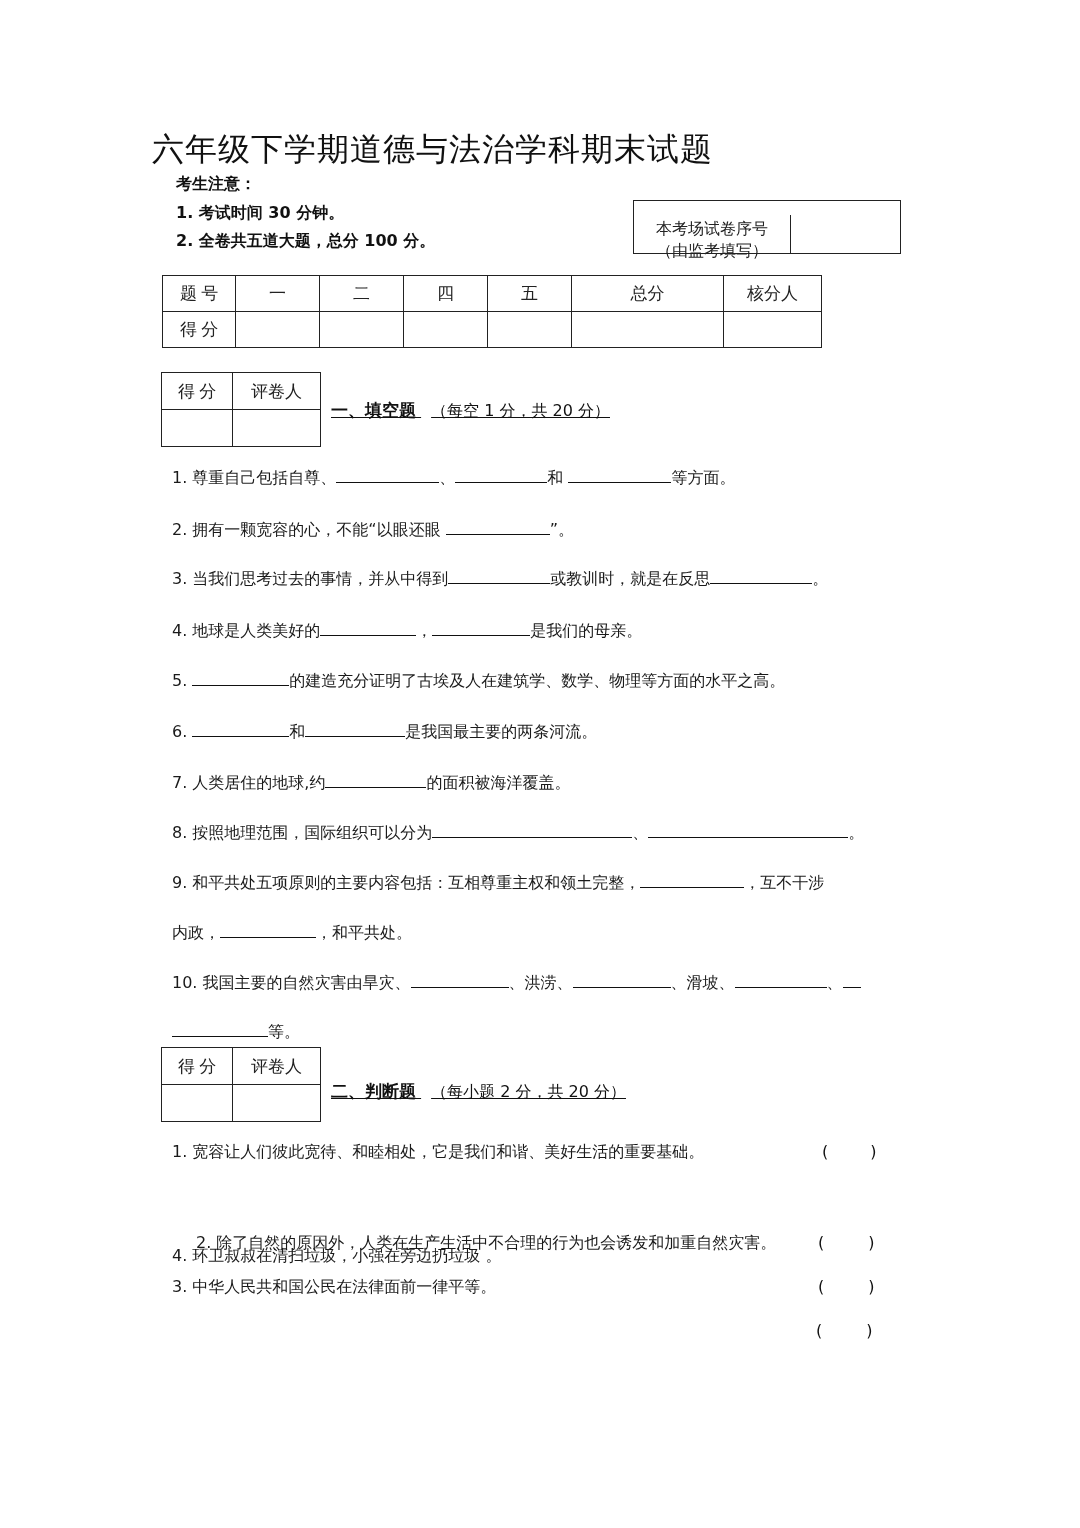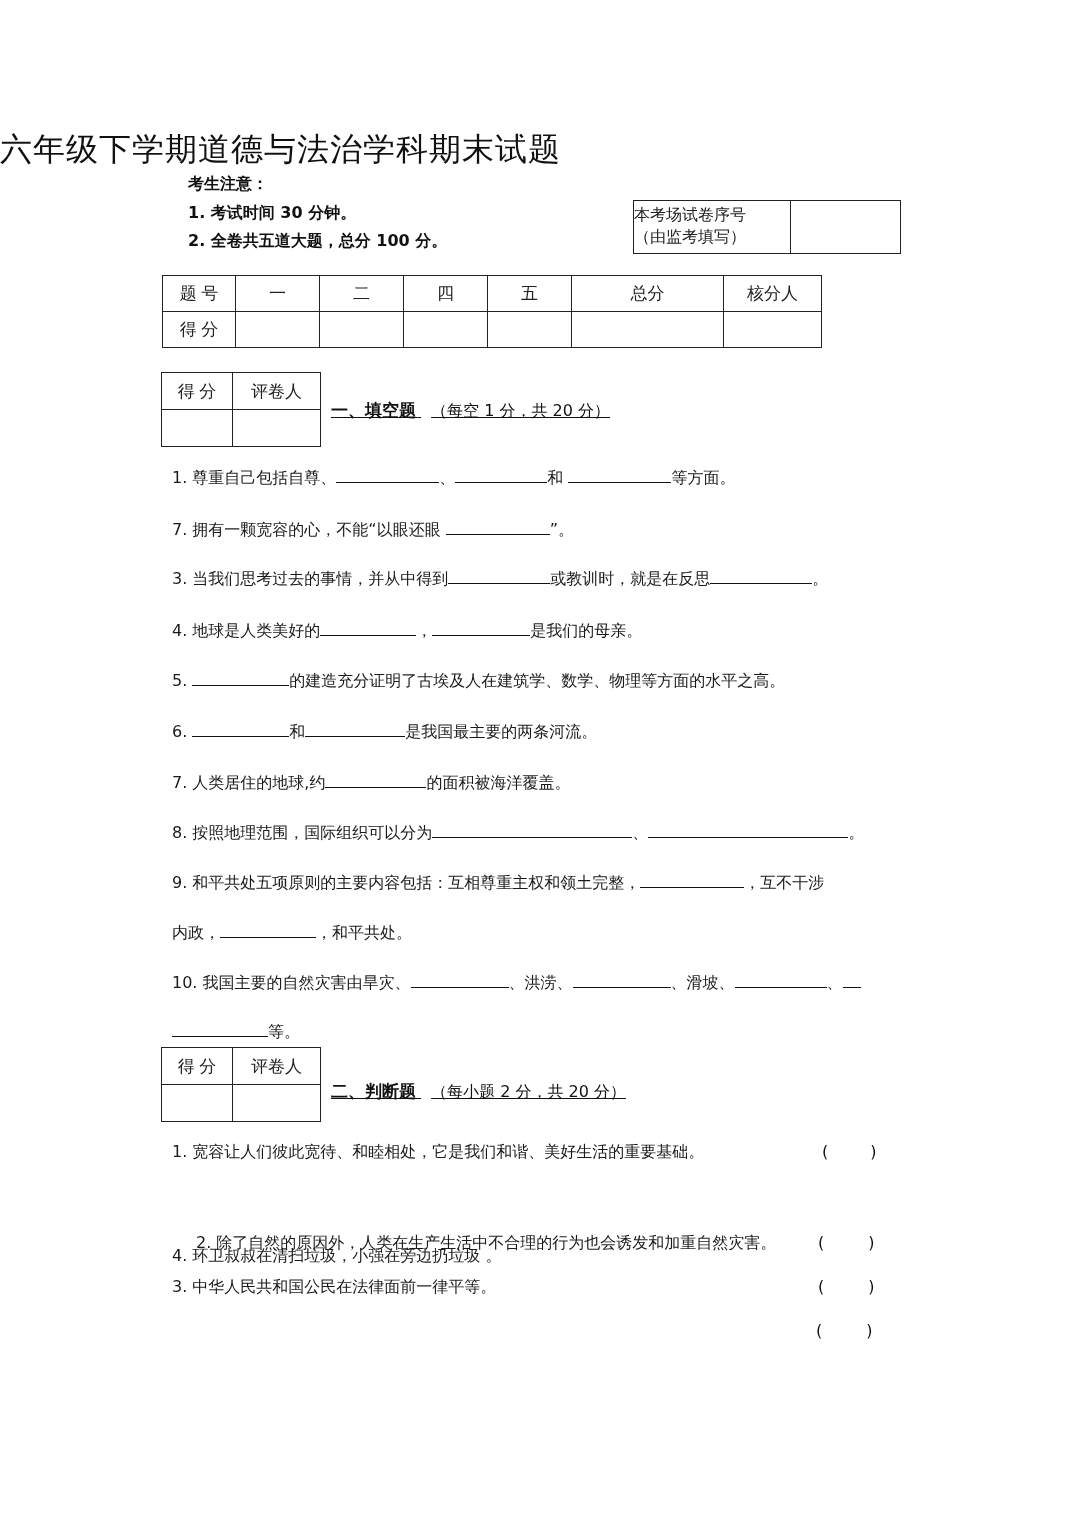--- a/index.html
+++ b/index.html
@@ -3,39 +3,39 @@
 <meta charset="utf-8">
 <style>
   html, body { margin: 0; padding: 0; background: #ffffff; }
   body {
     width: 1080px; height: 1528px; position: relative; overflow: hidden;
     font-family: "DejaVu Serif", "Liberation Serif", serif;
     color: #111;
   }
   .abs { position: absolute; }
   .title {
-    left: 0; width: 865px; top: 128px; text-align: left;
+    left: 0; width: 865px; top: 128px; text-align: center;
     font-family: Liberation Mono, monospace;
     font-size: 32px; letter-spacing: 1px; color: #111;
   }
-  .notice { left: 188px; font-family: "DejaVu Sans", sans-serif; font-weight: bold; font-size: 16px; }
+  .notice { left: 176px; font-family: "DejaVu Sans", sans-serif; font-weight: bold; font-size: 16px; }
   .serial-box {
     left: 633px; top: 200px; width: 266px; height: 52px;
     border: 1.5px solid #222; display: flex;
   }
   .serial-label {
     width: 156px; border-right: 1.5px solid #222; font-size: 16px;
-    text-align: left; line-height: 22px; padding-top: 3px;
-    font-family: "DejaVu Sans", sans-serif; color: #222;
+    text-align: center; line-height: 22px; padding-top: 3px;
+    font-family: "DejaVu Sans", sans-serif; color: #222; margin-top: 14px;
   }
   .serial-value { flex: 1; }
   table.score { border-collapse: collapse; position: absolute; }
   table.score td {
     border: 1.5px solid #222; text-align: center; font-size: 17px;
-    font-family: Liberation Sans, sans-serif; color: #222; padding: 0;
+    font-family: Liberation Serif, serif; color: #222; padding: 0;
   }
   .section-head {
     font-family: "DejaVu Sans", sans-serif; font-size: 16px; text-decoration: underline;
   }
   .section-head b { font-weight: bold; font-size: 17px; }
   .q {
     left: 172px; font-family: "DejaVu Sans", sans-serif; font-size: 16px;
     color: #1a1a1a; white-space: nowrap;
   }
   .blank { display: inline-block; border-bottom: 1.5px solid #111; height: 14px; vertical-align: baseline; }
@@ -96,21 +96,21 @@
 <div class="abs section-head" style="left:331px; top:399px;">
   <b>一、填空题</b>
   <span style="margin-left:10px;">（每空 1 分，共 20 分）</span>
 </div>
 
 <div class="abs q" style="top:468px;">
   <span>1. 尊重自己包括自尊、</span><span class="blank" style="width:103px;"></span><span>、</span><span class="blank" style="width:92px;"></span><span>和 </span><span class="blank" style="width:103px;"></span><span>等方面。</span>
 </div>
 
 <div class="abs q" style="top:520px;">
-  <span>7. 拥有一颗宽容的心，不能“以眼还眼 </span><span class="blank" style="width:104px;"></span><span>”。</span>
+  <span>2. 拥有一颗宽容的心，不能“以眼还眼 </span><span class="blank" style="width:104px;"></span><span>”。</span>
 </div>
 
 <div class="abs q" style="top:569px;">
   <span>3. 当我们思考过去的事情，并从中得到</span><span class="blank" style="width:102px;"></span><span>或教训时，就是在反思</span><span class="blank" style="width:102px;"></span><span>。</span>
 </div>
 
 <div class="abs q" style="top:621px;">
   <span>4. 地球是人类美好的</span><span class="blank" style="width:96px;"></span><span>，</span><span class="blank" style="width:98px;"></span><span>是我们的母亲。</span>
 </div>
 

